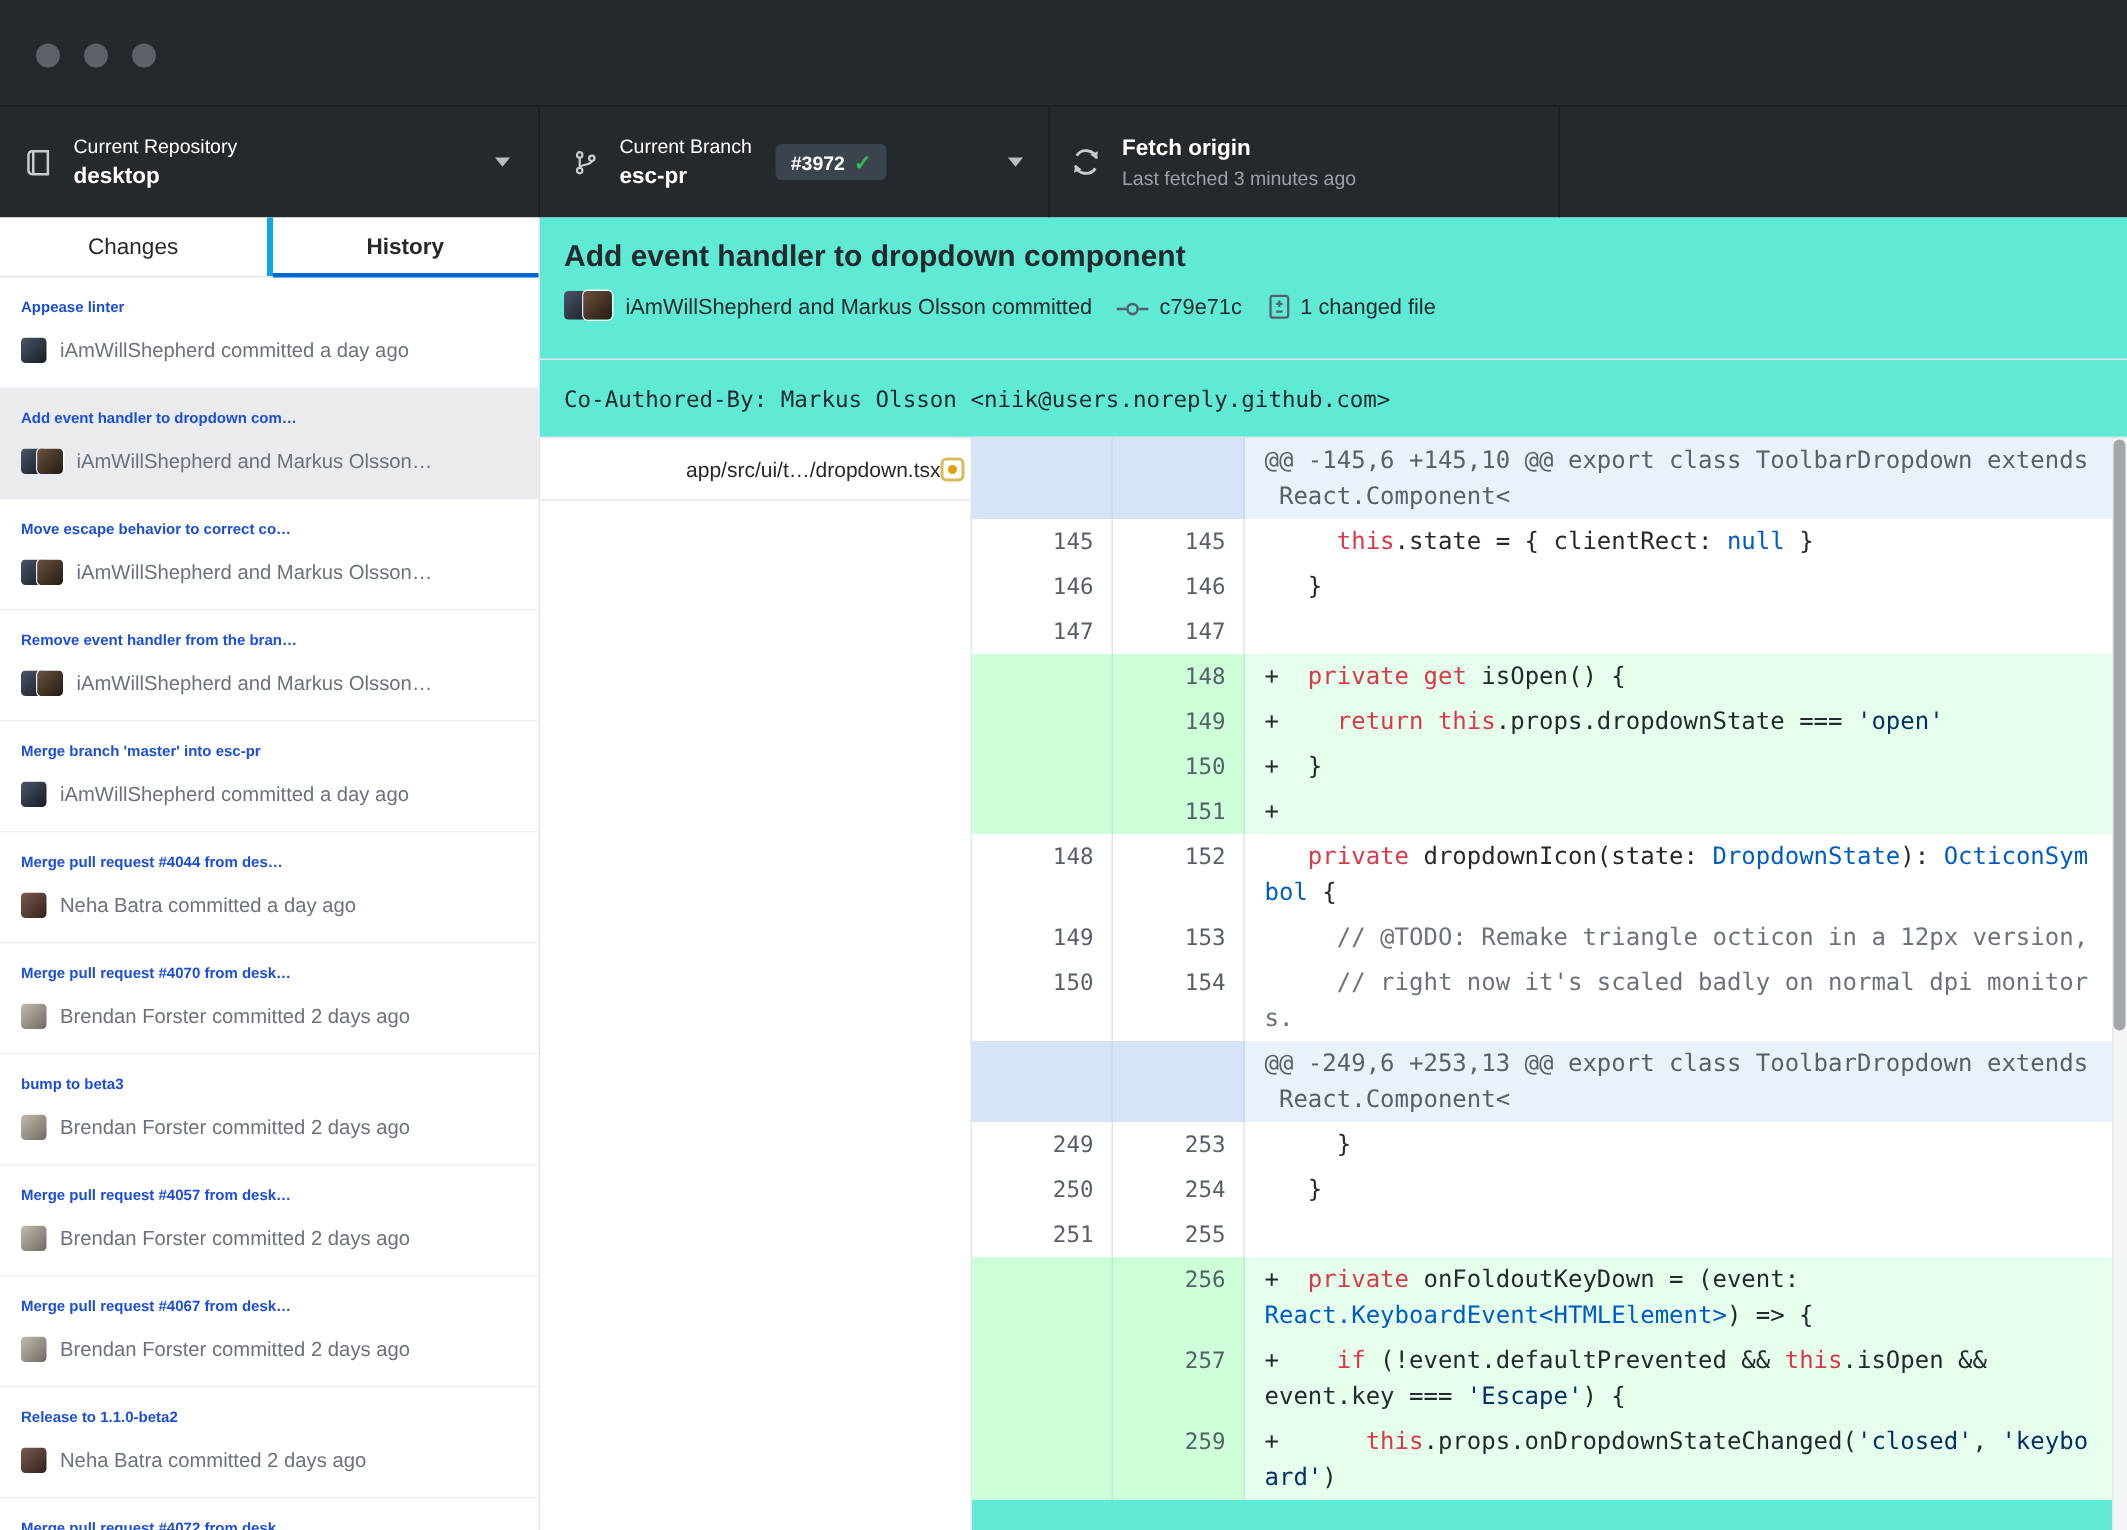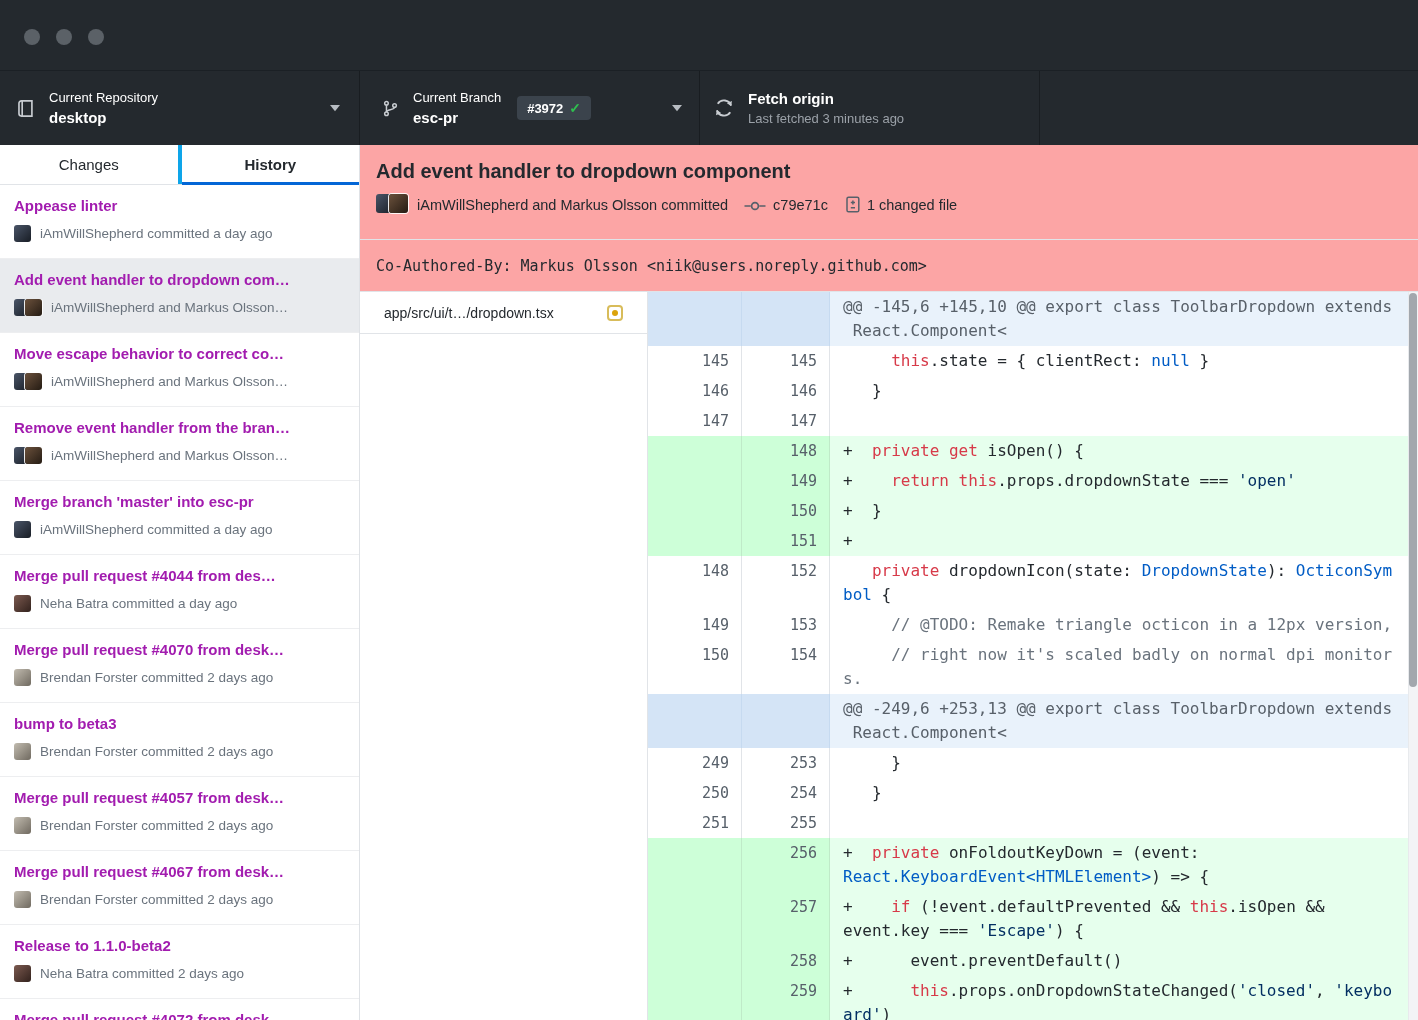--- a/index.html
+++ b/index.html
@@ -37,46 +37,46 @@
   .sidebar { width: 360px; flex-shrink: 0; border-right: 1px solid #dfe2e6; display: flex; flex-direction: column; background: #fff; }
   .tabs { height: 40px; display: flex; border-bottom: 1px solid #e1e4e8; flex-shrink: 0; }
   .tab { flex: 1; display: flex; align-items: center; justify-content: center; font-size: 15px; color: #24292e;
          position: relative; cursor: pointer; }
   .tab + .tab { border-left: 4px solid #0ea5e9; }
   .tab.active { font-weight: 700; }
   .tab.active::after { content: ""; position: absolute; left: 0; right: 0; bottom: -1px; height: 3px; background: var(--tab-accent, #0366d6); }
   .commits { flex: 1; overflow: hidden; }
   .commit-item { height: 74px; padding: 11px 12px 0 14px; border-bottom: 1px solid #edeef0; background: #fff; cursor: pointer; }
   .commit-item.selected { background: #e9ebee; }
-  .c-title { font-size: 15px; font-weight: 700; color: #a21caf; white-space: nowrap; overflow: hidden; line-height: 20px; }
+  .c-title { font-size: 10px; font-weight: 700; color: #1d4ed8; white-space: nowrap; overflow: hidden; line-height: 20px; }
   .c-byline { display: flex; align-items: center; margin-top: 9px; font-size: 13.5px; color: #6a737d; white-space: nowrap; overflow: hidden; }
   .avstack { display: inline-flex; margin-right: 9px; flex-shrink: 0; }
   .av { width: 17px; height: 17px; border-radius: 3px; display: inline-block; }
   .avstack .av + .av { margin-left: -6px; box-shadow: 0 0 0 1px rgba(255,255,255,.9); }
   .av.a1 { background: linear-gradient(135deg, #47516066 , #151a22), #39404b; background: linear-gradient(135deg,#4a5568,#171c24); }
   .av.a2 { background: linear-gradient(135deg,#6b513c,#241b13); }
   .av.a3 { background: linear-gradient(135deg,#7c5a50,#31211c); }
   .av.a4 { background: linear-gradient(135deg,#c2bcb0,#6f695f); }
 
   
-  .main { flex: 1; display: flex; flex-direction: column; min-width: 0; background: #fca5a5; }
+  .main { flex: 1; display: flex; flex-direction: column; min-width: 0; background: #5eead4; }
   .commit-header { height: 95px; padding: 13px 16px 0; border-bottom: 1px solid #e1e4e8; flex-shrink: 0; }
   .commit-header h1 { font-size: 20px; font-weight: 700; color: #24292e; line-height: 26px; }
   .meta { display: flex; align-items: flex-end; margin-top: 10px; font-size: 14.5px; color: #24292e; }
   .meta .avstack .av { width: 19px; height: 19px; }
   .meta-byline { margin-right: 16px; }
   .meta-icon { display: inline-flex; margin-right: 7px; flex-shrink: 0; }
   .meta-sha { margin-right: 18px; }
   .commit-desc { height: 52px; border-bottom: 1px solid #e1e4e8; font-family: "DejaVu Sans Mono", monospace;
                  font-size: 15px; color: #24292e; display: flex; align-items: center; padding: 0 16px; flex-shrink: 0; }
 
   
   .body-row { flex: 1; display: flex; min-height: 0; position: relative; }
   .filelist { width: 288px; flex-shrink: 0; border-right: 1px solid #e1e4e8; background: #fff; }
-  .file-item { height: 42px; border-bottom: 1px solid #e1e4e8; display: flex; align-items: center; padding: 0 24px; font-size: 14px; cursor: pointer; }
+  .file-item { height: 42px; border-bottom: 1px solid #e1e4e8; display: flex; align-items: center; padding: 0 4px; font-size: 14px; cursor: pointer; text-align: right; }
   .file-name { flex: 1; white-space: nowrap; overflow: hidden; color: #24292e; }
   .file-status { width: 16px; height: 16px; border: 2px solid #d8bc5a; border-radius: 4px; position: relative; flex-shrink: 0; }
   .file-status::after { content: ""; position: absolute; left: 3px; top: 3px; width: 6px; height: 6px; border-radius: 50%;
                         background: var(--modified, #dba30b); }
 
   .diff { flex: 1; overflow: hidden; font-family: "DejaVu Sans Mono", monospace; min-width: 0; }
   .drow { display: flex; }
   .gut { width: 94px; flex-shrink: 0; text-align: right; padding: 3px 12px 3px 0; font-size: 15px; line-height: 24px;
          color: #57606a; border-right: 1px solid #e1e4e8; background: #fff; }
   .gut.new { width: 88px; }
@@ -414,25 +414,20 @@
 </span><span class="tk-t">React.KeyboardEvent&lt;HTMLElement&gt;</span><span class="tk-p">) =&gt; {</span></div>
             </div>
             <div class="drow add">
               <div class="gut old"></div>
               <div class="gut new">257</div>
               <div class="code"><span class="tk-p">+    </span><span class="tk-k">if</span><span class="tk-p"> (!event.defaultPrevented &amp;&amp; </span><span class="tk-k">this</span><span class="tk-p">.isOpen &amp;&amp;
 event.key === </span><span class="tk-s">'Escape'</span><span class="tk-p">) {</span></div>
             </div>
             <div class="drow add">
               <div class="gut old"></div>
-              <div class="gut new">258</div>
-              <div class="code"><span class="tk-p">+      event.preventDefault()</span></div>
-            </div>
-            <div class="drow add">
-              <div class="gut old"></div>
               <div class="gut new">259</div>
               <div class="code"><span class="tk-p">+      </span><span class="tk-k">this</span><span class="tk-p">.props.onDropdownStateChanged(</span><span class="tk-s">'closed'</span><span class="tk-p">, </span><span class="tk-s">'keybo
 ard'</span><span class="tk-p">)</span></div>
             </div>
           </div>
         <div class="vscroll">
           <div class="vthumb"></div>
         </div>
       </div>
 

